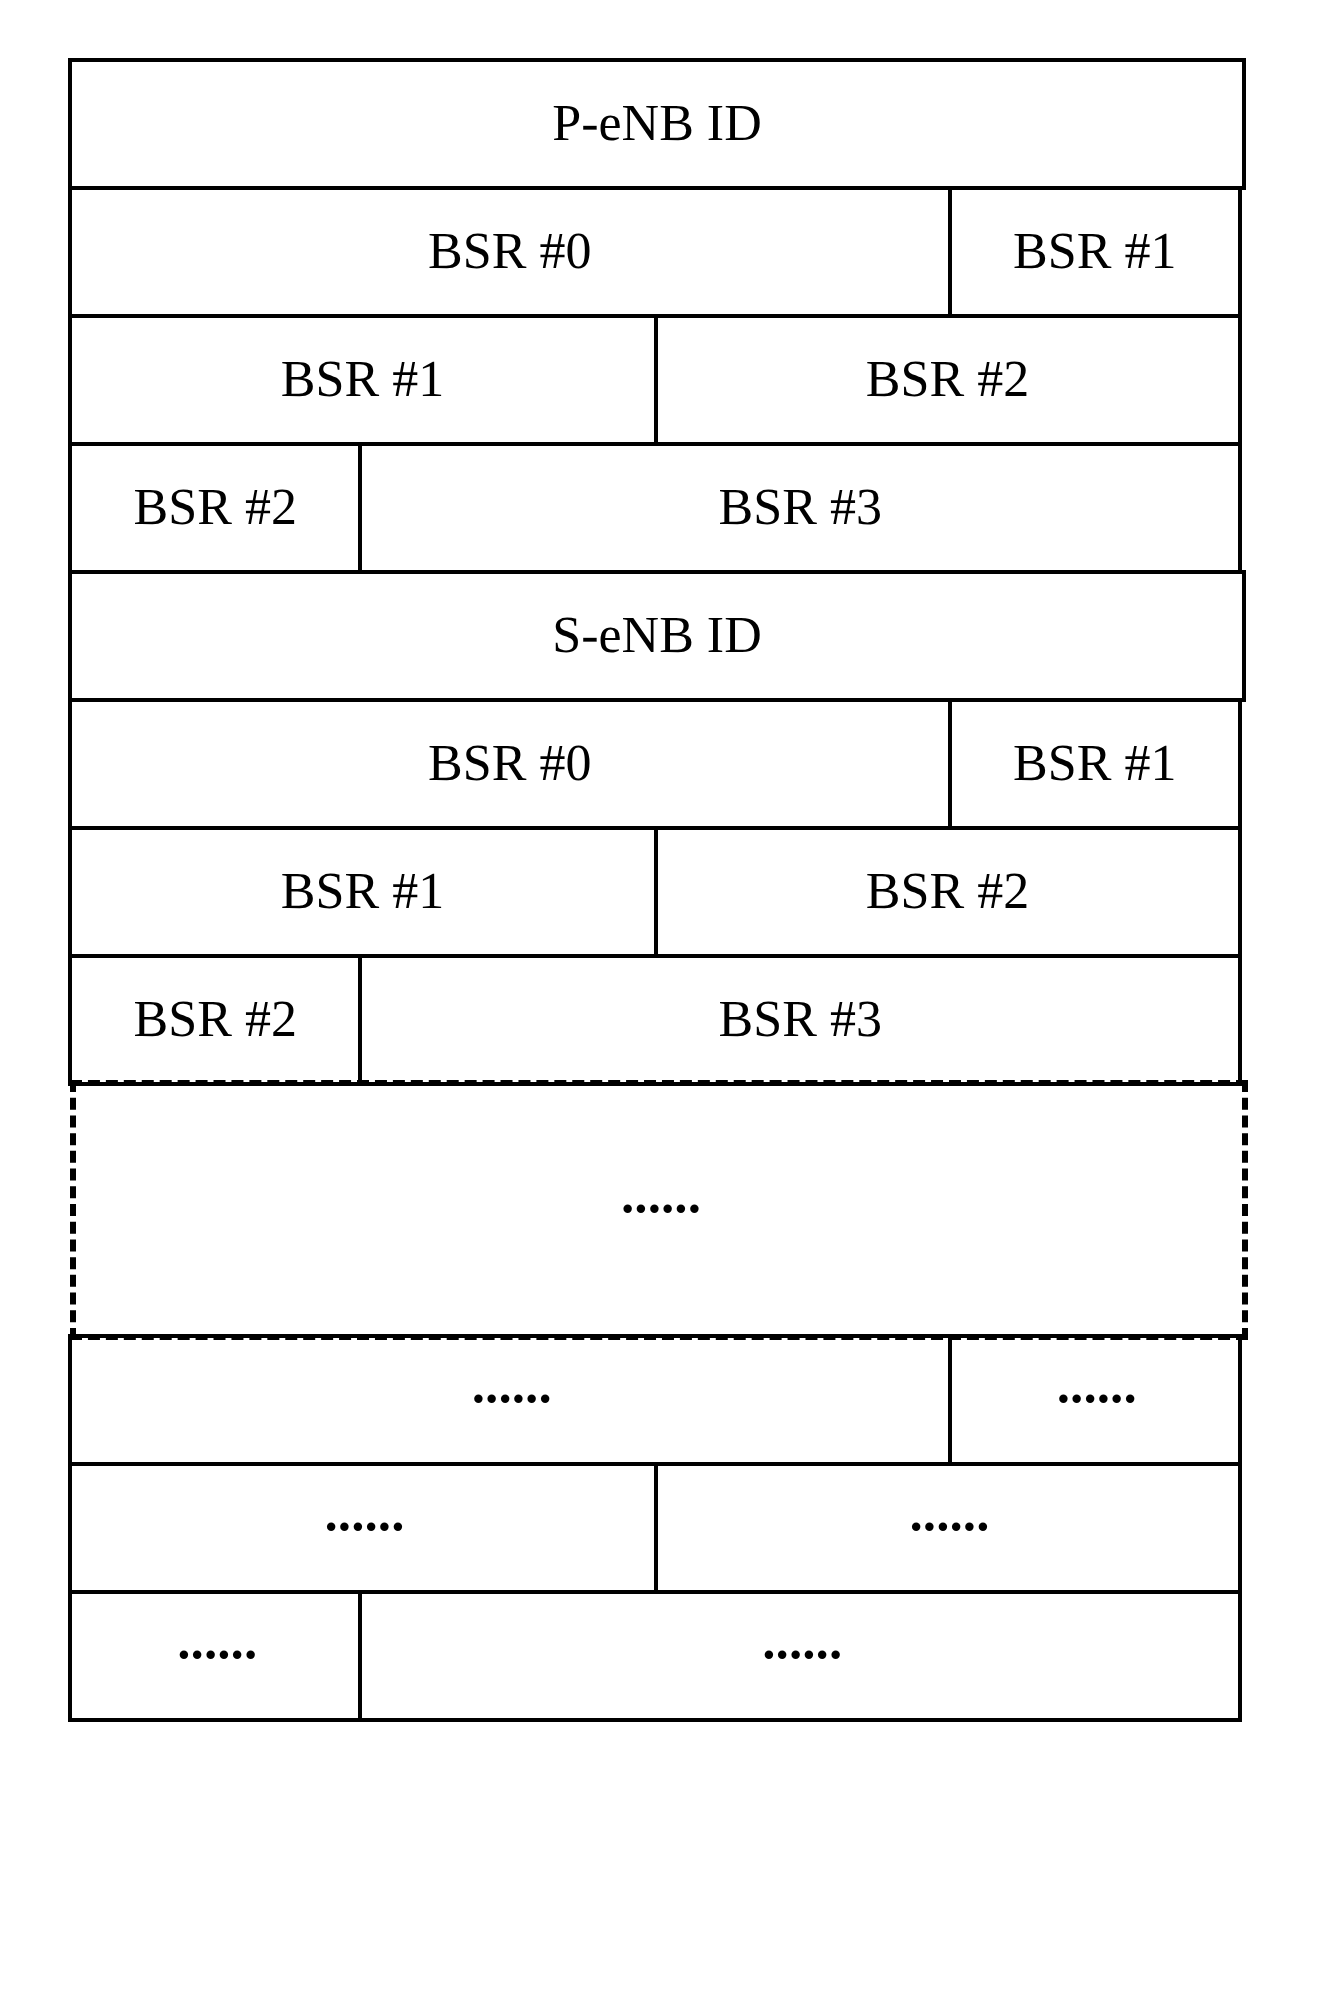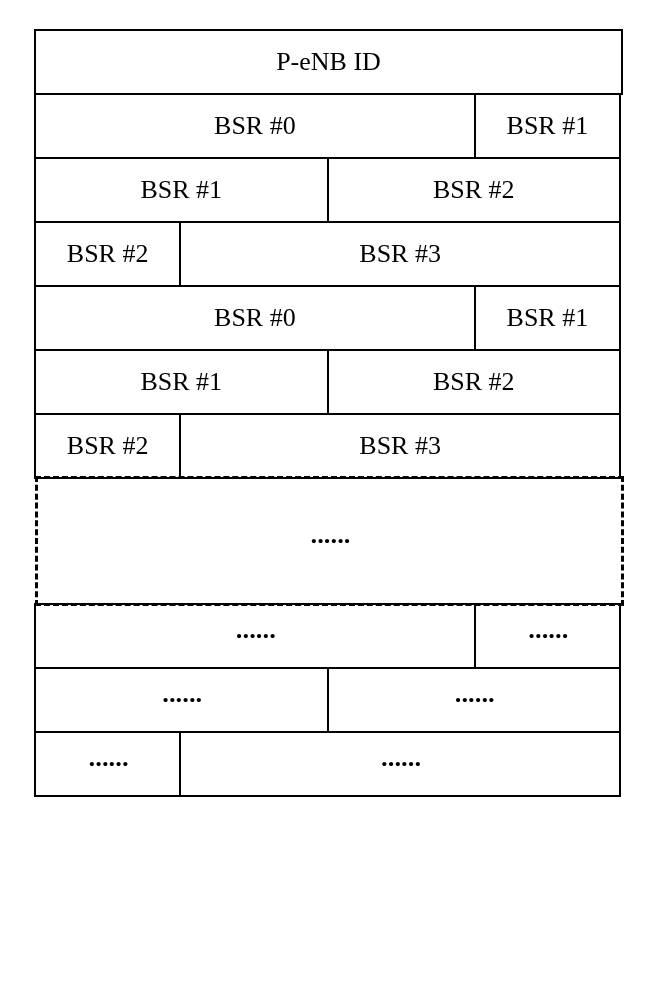--- a/index.html
+++ b/index.html
@@ -76,20 +76,23 @@
   <div class="row">
     <div class="cell cell-50">BSR #1</div>
     <div class="cell cell-50">BSR #2</div>
   </div>
 
   <div class="row">
     <div class="cell cell-25">BSR #2</div>
     <div class="cell cell-75">BSR #3</div>
   </div>
 
+  <div class="row">
+    <div class="cell cell-full">S-eNB ID</div>
+  </div>
 
   <div class="row">
     <div class="cell cell-75">BSR #0</div>
     <div class="cell cell-25">BSR #1</div>
   </div>
 
   <div class="row">
     <div class="cell cell-50">BSR #1</div>
     <div class="cell cell-50">BSR #2</div>
   </div>

